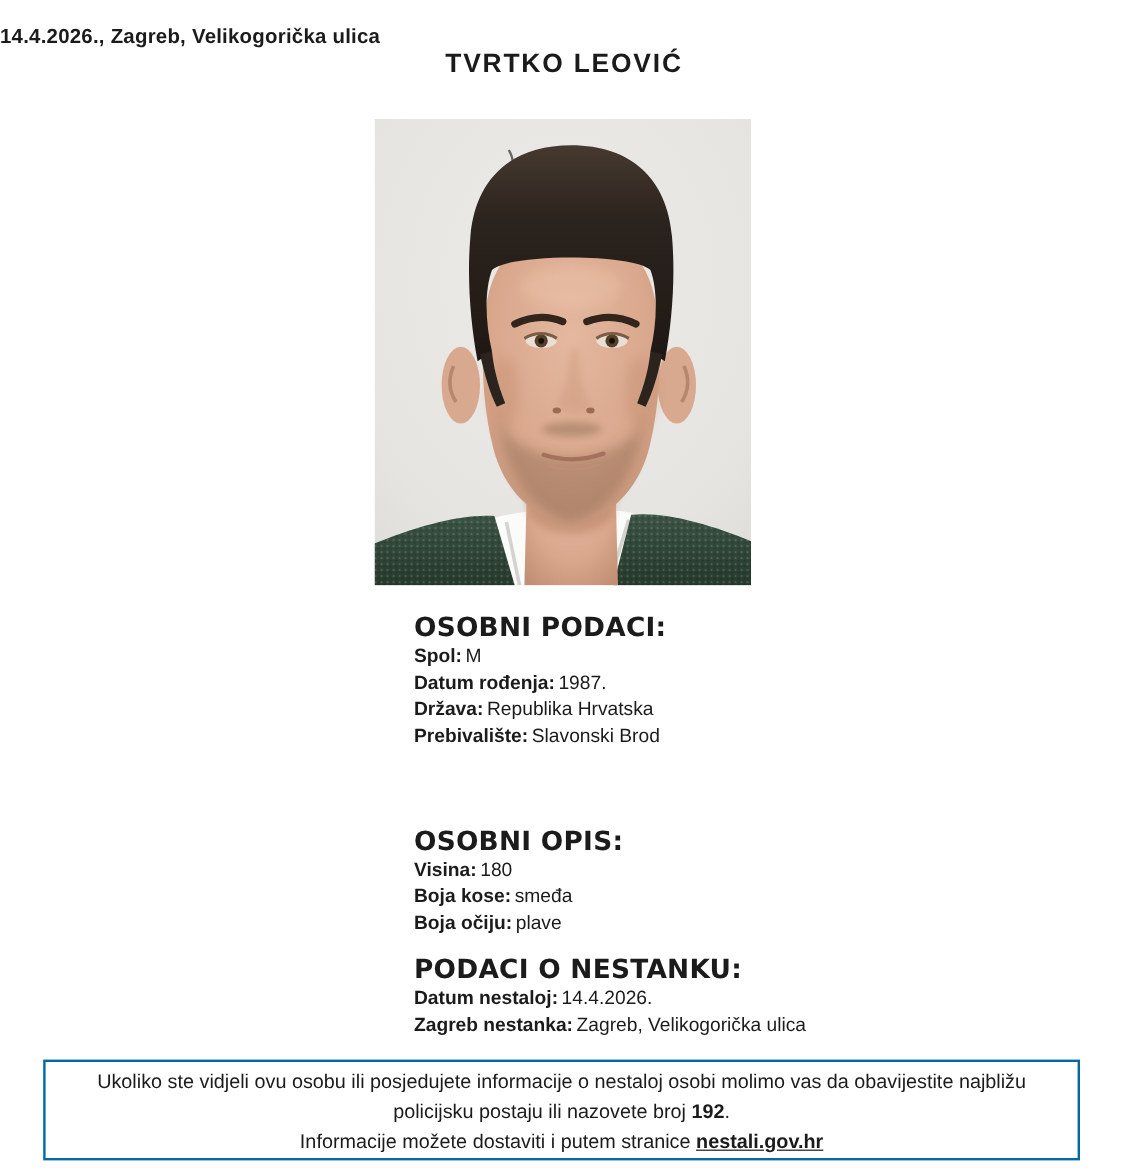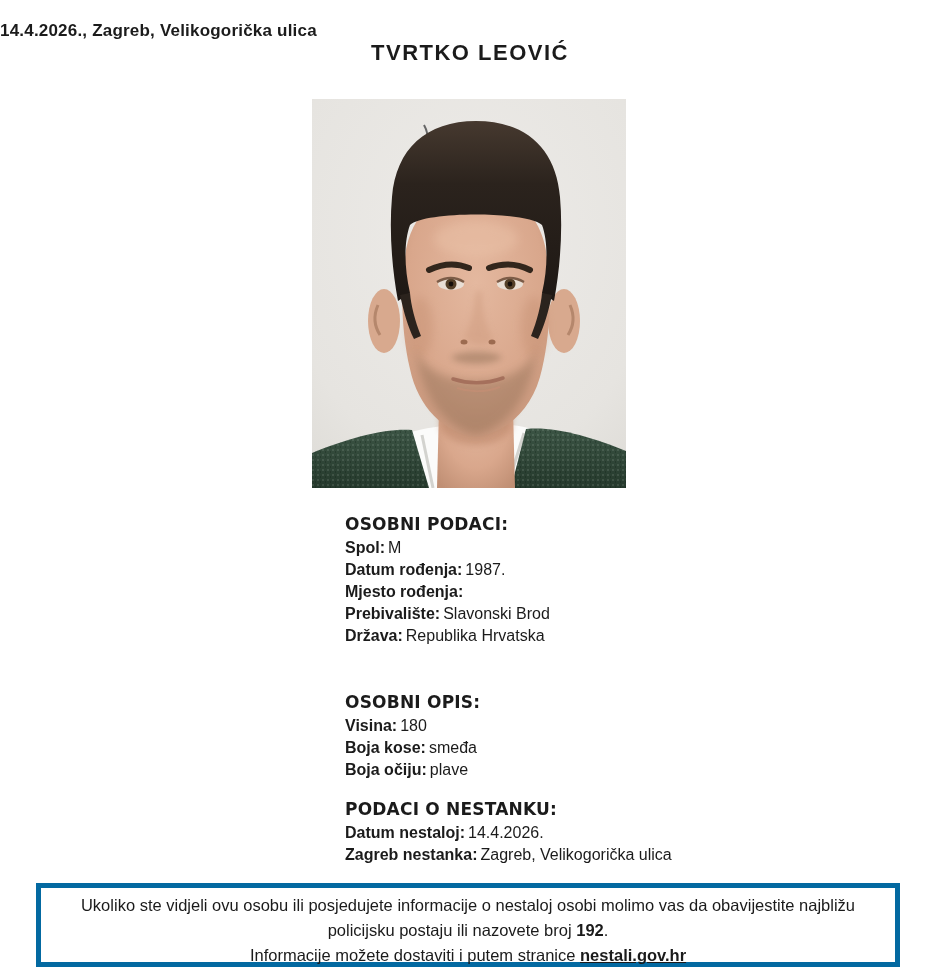--- a/index.html
+++ b/index.html
@@ -27,28 +27,28 @@
     overflow: hidden;
   }
   .photo svg { display: block; }
 
   .info { position: absolute; left: 345px; }
   .s1 { top: 511px; }
   .s2 { top: 689px; }
   .s3 { top: 796px; }
   .sec-title {
     font-family: "DejaVu Sans", sans-serif;
-    font-weight: 800; font-size: 17px; line-height: 26px; letter-spacing: 0.2px;
+    font-weight: 800; font-size: 22px; line-height: 26px; letter-spacing: 0.2px;
   }
   .row { font-size: 16px; line-height: 22px; white-space: nowrap; }
   .lbl { font-weight: bold; margin-right: 3px; margin-top: 30px; }
 
   .footer-box {
     position: absolute; left: 36px; top: 883px; width: 864px; height: 84px;
-    border: 5px solid #0369a1; background: #ffffff;
+    border: 2px solid #0369a1; background: #ffffff;
     text-align: center; padding: 5px 20px 0 20px;
   }
   .f-line { font-size: 16.5px; line-height: 25px; }
   .f-num { font-weight: bold; }
   .site-link { font-weight: bold; text-decoration: underline; color: inherit; cursor: pointer; text-align: center; }
 </style>
 </head>
 <body>
 
 <div class="poster">
@@ -163,23 +163,22 @@
         <path d="M141,280 Q166,288 191,279" stroke="#a5705c" stroke-width="3.5" fill="none" stroke-linecap="round"></path>
         <path d="M145,289 Q166,296 188,288" stroke="#c78d74" stroke-width="2" fill="none" opacity="0.6"></path>
       </g>
     </svg>
   </div>
 
   <div class="info s1">
     <div class="sec-title">OSOBNI PODACI:</div>
     <div class="row"><span class="lbl">Spol:</span><span class="val">M</span></div>
     <div class="row"><span class="lbl">Datum rođenja:</span><span class="val">1987.</span></div>
-    <div class="row"><span class="lbl">Mjesto rođenja:</span><span class="val"></span></div>
+    <div class="row"><span class="lbl">Država:</span><span class="val">Republika Hrvatska</span></div>
     <div class="row"><span class="lbl">Prebivalište:</span><span class="val">Slavonski Brod</span></div>
-    <div class="row"><span class="lbl">Država:</span><span class="val">Republika Hrvatska</span></div>
   </div>
 
   <div class="info s2">
     <div class="sec-title">OSOBNI OPIS:</div>
     <div class="row"><span class="lbl">Visina:</span><span class="val">180</span></div>
     <div class="row"><span class="lbl">Boja kose:</span><span class="val">smeđa</span></div>
     <div class="row"><span class="lbl">Boja očiju:</span><span class="val">plave</span></div>
   </div>
 
   <div class="info s3">

